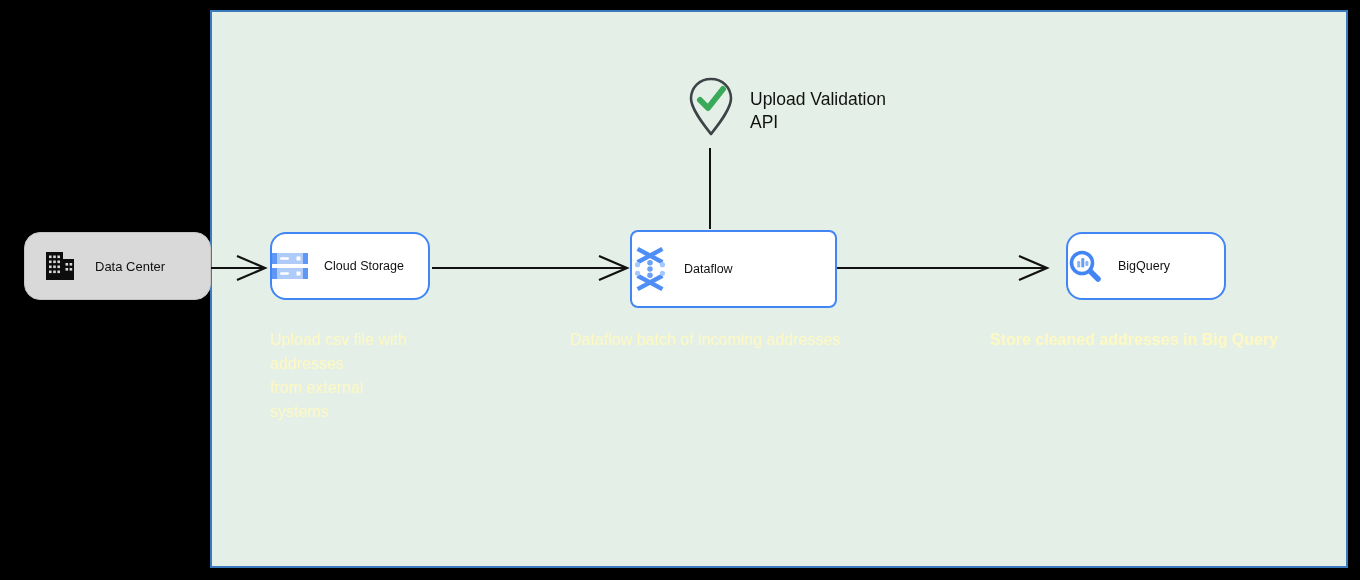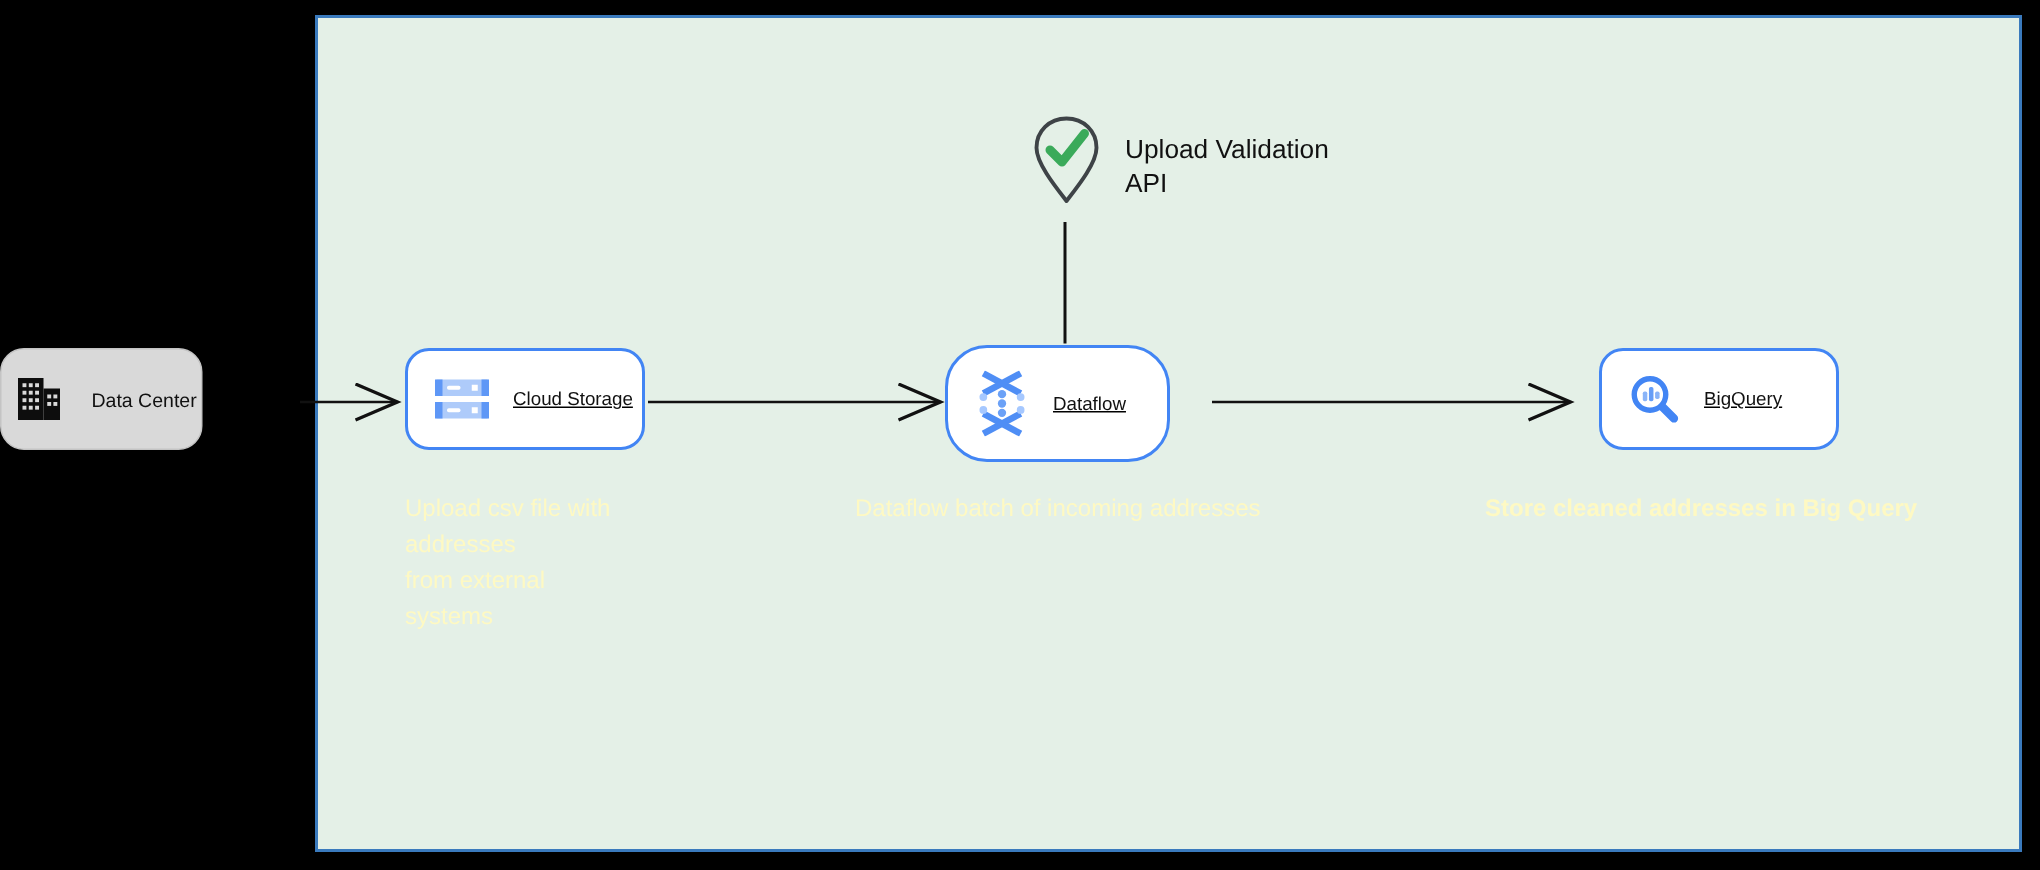--- a/index.html
+++ b/index.html
@@ -9,31 +9,31 @@
 
   .panel { position: absolute; left: 210px; top: 10px; width: 1138px; height: 558px;
            background: #e4f0e7; border: 2.5px solid #3a7abd; }
 
   .connector-layer { position: absolute; left: 0; top: 0; width: 1360px; height: 580px;
                      pointer-events: none; }
 
   .node { position: absolute; display: flex; align-items: center; }
   .node .icon { display: flex; align-items: center; justify-content: center; }
 
-  .node-datacenter { left: 0; top: 232px; width: 135px; height: 68px;
+  .node-datacenter { left: 24px; top: 232px; width: 187px; height: 68px;
                      background: #d9d9d9; border: 1px solid #c4c4c4; border-radius: 16px;
-                     padding-left: 8px; gap: 18px; }
+                     padding-left: 18px; gap: 18px; }
   .node-datacenter .node-label { font-size: 13px; color: #111; }
 
   .service { background: #ffffff; border: 2.5px solid #4285f4; border-radius: 16px;
-             padding-left: 18px; gap: 16px; text-decoration: underline; }
+             gap: 16px; }
   .service .node-label { font-size: 12.5px; color: #111; }
 
   .node-cloudstorage { left: 270px; top: 232px; width: 160px; height: 68px; }
-  .node-dataflow     { left: 630px; top: 230px; width: 150px; height: 78px; border-radius: 28px; }
+  .node-dataflow     { left: 630px; top: 230px; width: 207px; height: 78px; border-radius: 8px; }
   .node-bigquery     { left: 1050px; top: 232px; width: 160px; height: 68px; margin-left: 16px; }
 
   .pin { position: absolute; left: 686px; top: 76px; width: 50px; height: 62px; }
 
   .note { position: absolute; font-size: 16px; line-height: 24px; color: #fef9c3;
           white-space: pre-line; }
   .note-upload  { left: 270px; top: 328px; }
   .note-process { left: 570px; top: 328px; }
   .note-store   { left: 990px; top: 328px; font-weight: bold; }
   .note-api     { left: 750px; top: 88px; font-size: 17.5px; line-height: 23px; color: #111;

